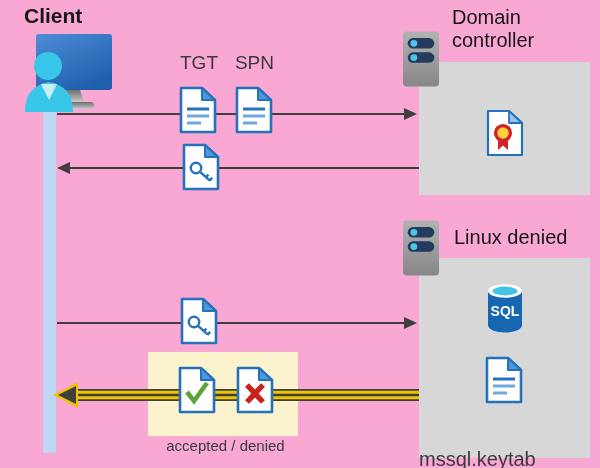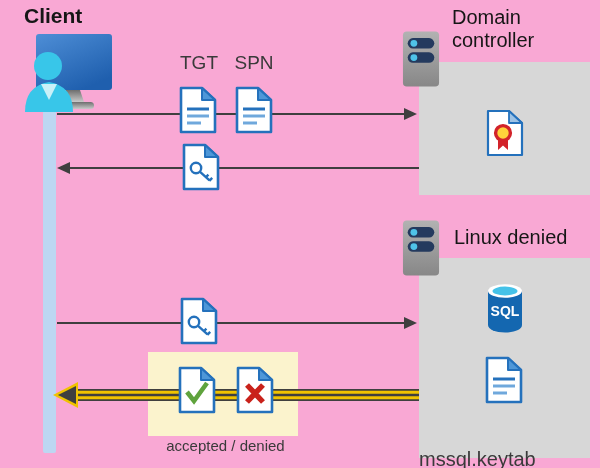--- a/index.html
+++ b/index.html
@@ -136,21 +136,21 @@
       <polygon points="76,386 76,404 58,395" style="fill:var(--arrow-gray)"></polygon>
     </g>
   </svg>
 
   <div class="lbl txt abs" style="left:24px;top:4px;font-size:21px;font-weight:bold;color:var(--text-dark);">Client</div>
   <svg class="icon" style="left:22px;top:32px" width="92" height="80">
       <use href="#sym-client"></use>
     </svg>
 
   <div class="lbl txt abs" style="left:178px;top:52px;width:40px;text-align:right;font-size:19px;">TGT</div>
-  <div class="lbl txt abs" style="left:234px;top:52px;width:40px;text-align:center;font-size:19px;">SPN</div>
+  <div class="lbl txt abs" style="left:234px;top:52px;width:40px;text-align:right;font-size:19px;">SPN</div>
   <svg class="icon" style="left:178px;top:86px" width="40" height="48">
       <use href="#sym-doc-lines"></use>
     </svg>
   <svg class="icon" style="left:234px;top:86px" width="40" height="48">
       <use href="#sym-doc-lines"></use>
     </svg>
 
   <svg class="icon" style="left:181px;top:143px" width="40" height="48">
       <use href="#sym-doc-key"></use>
     </svg>

